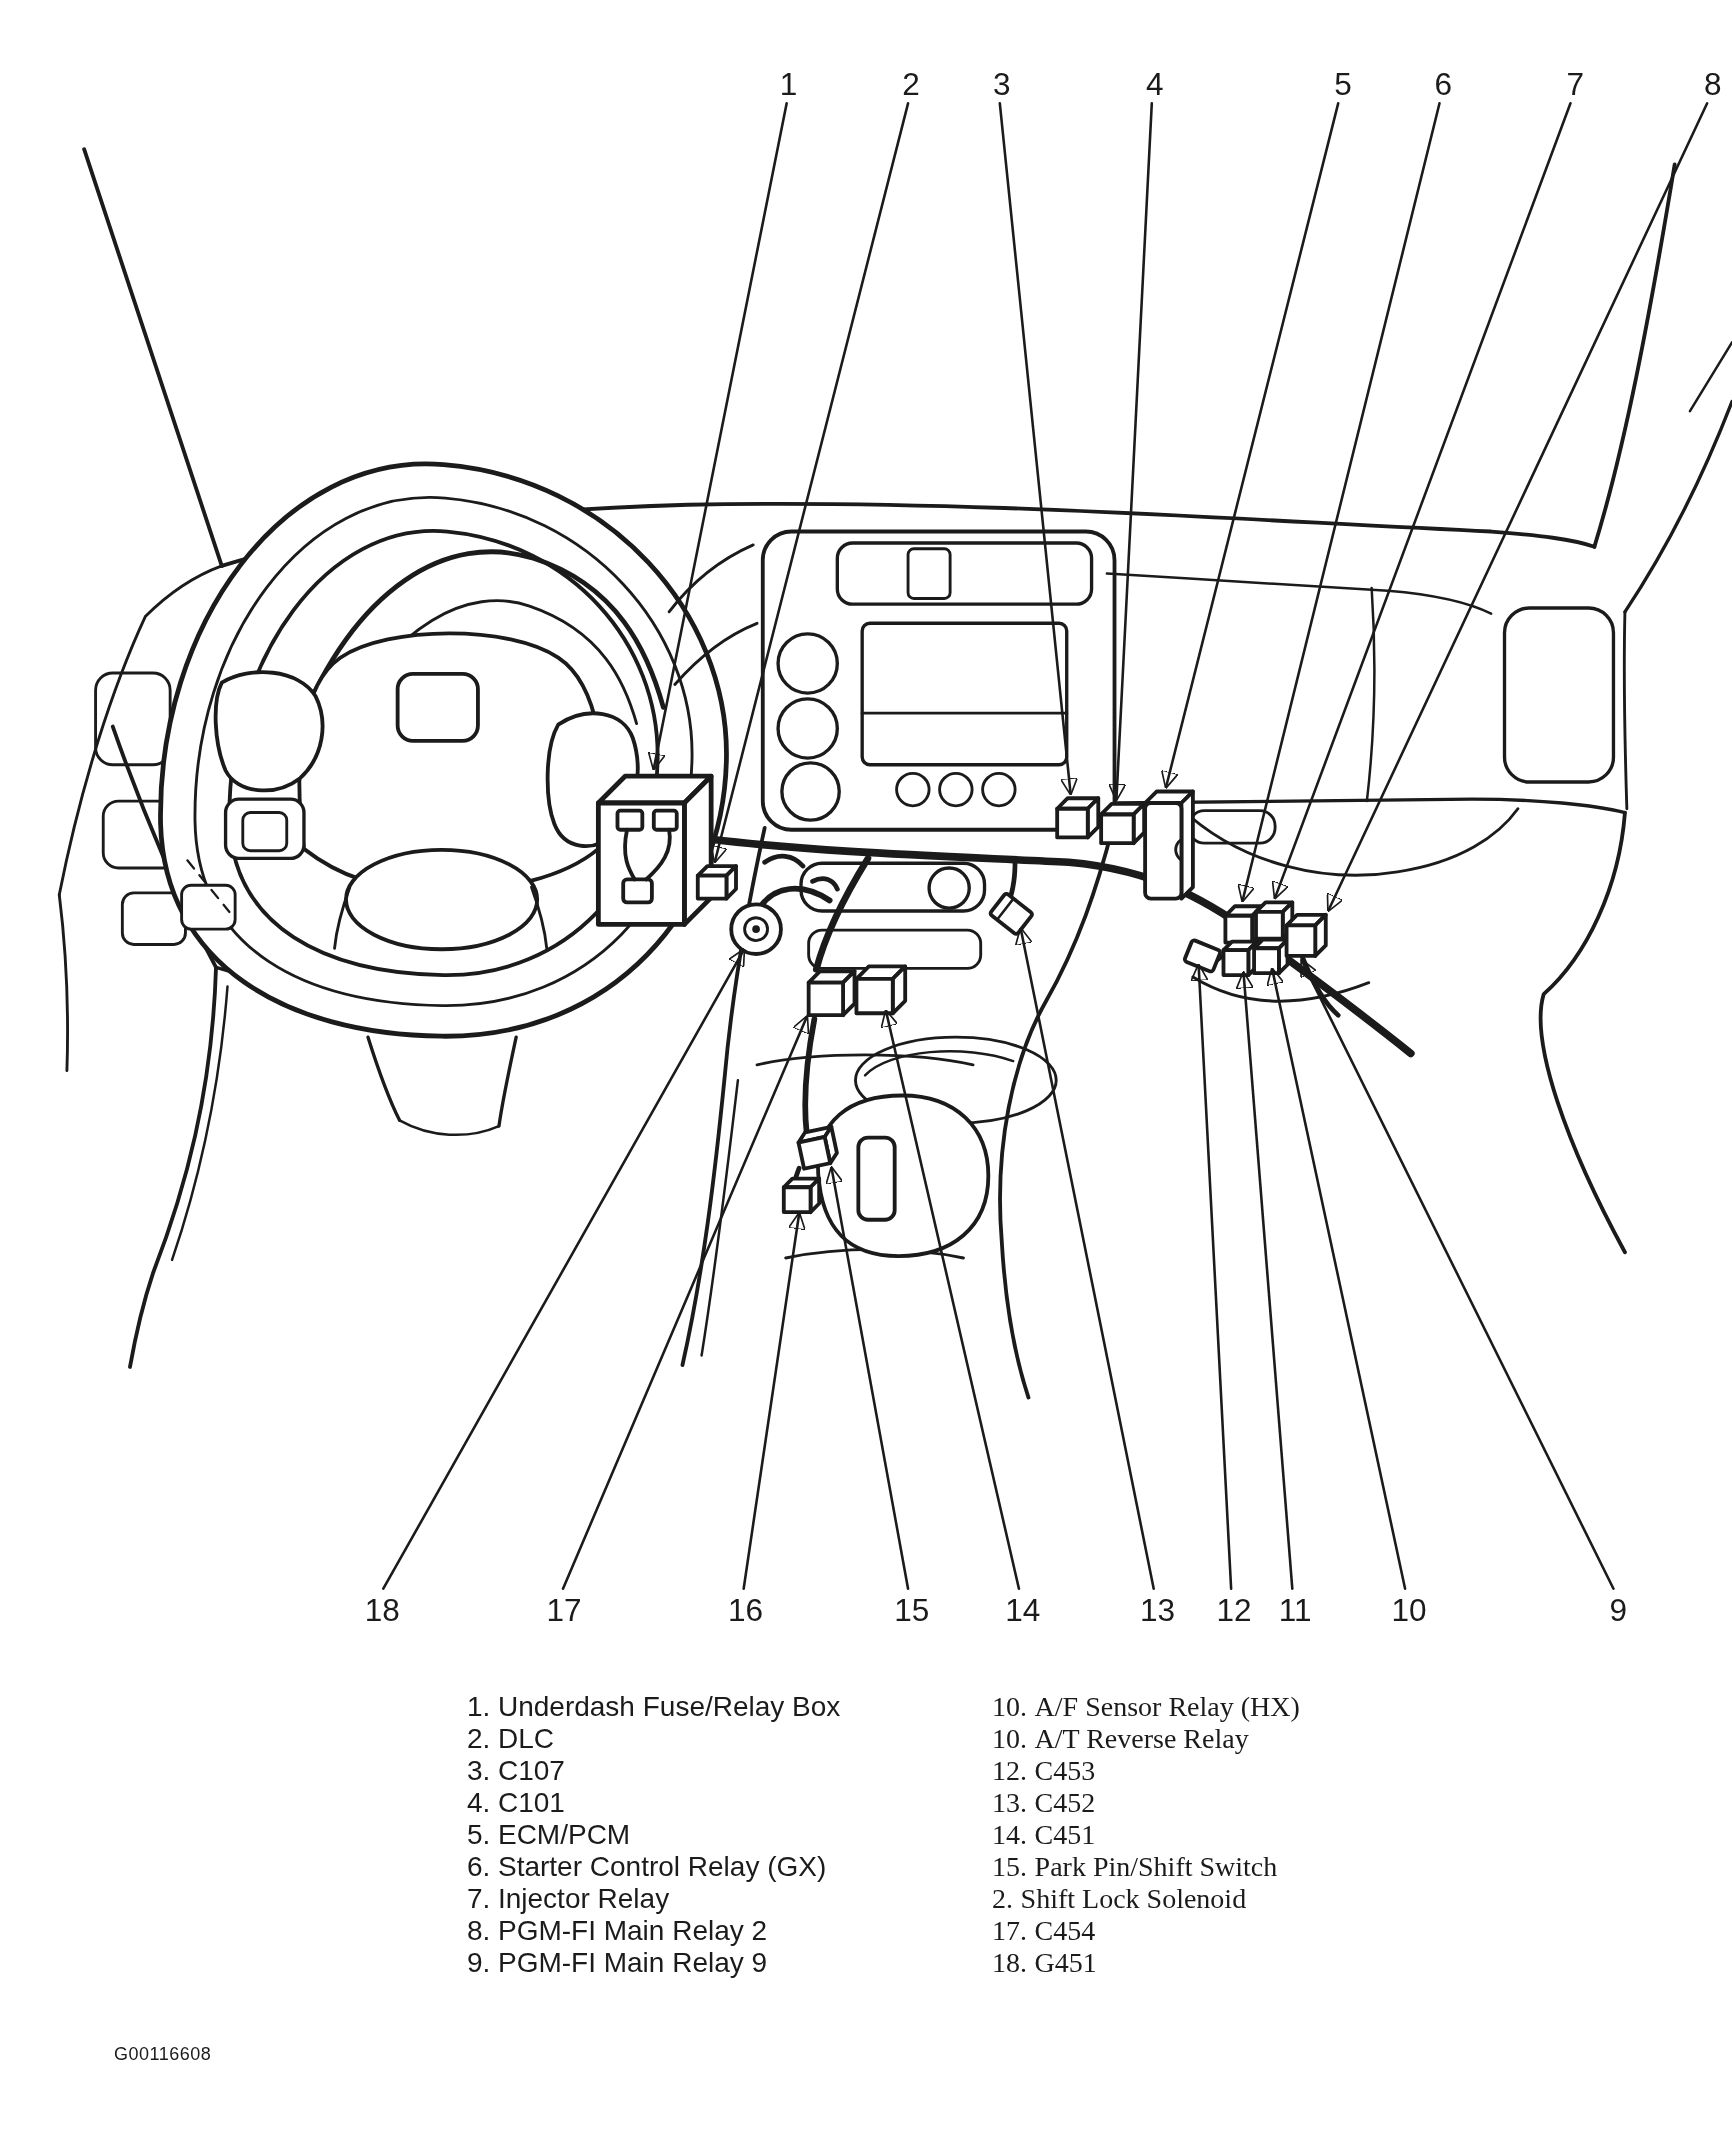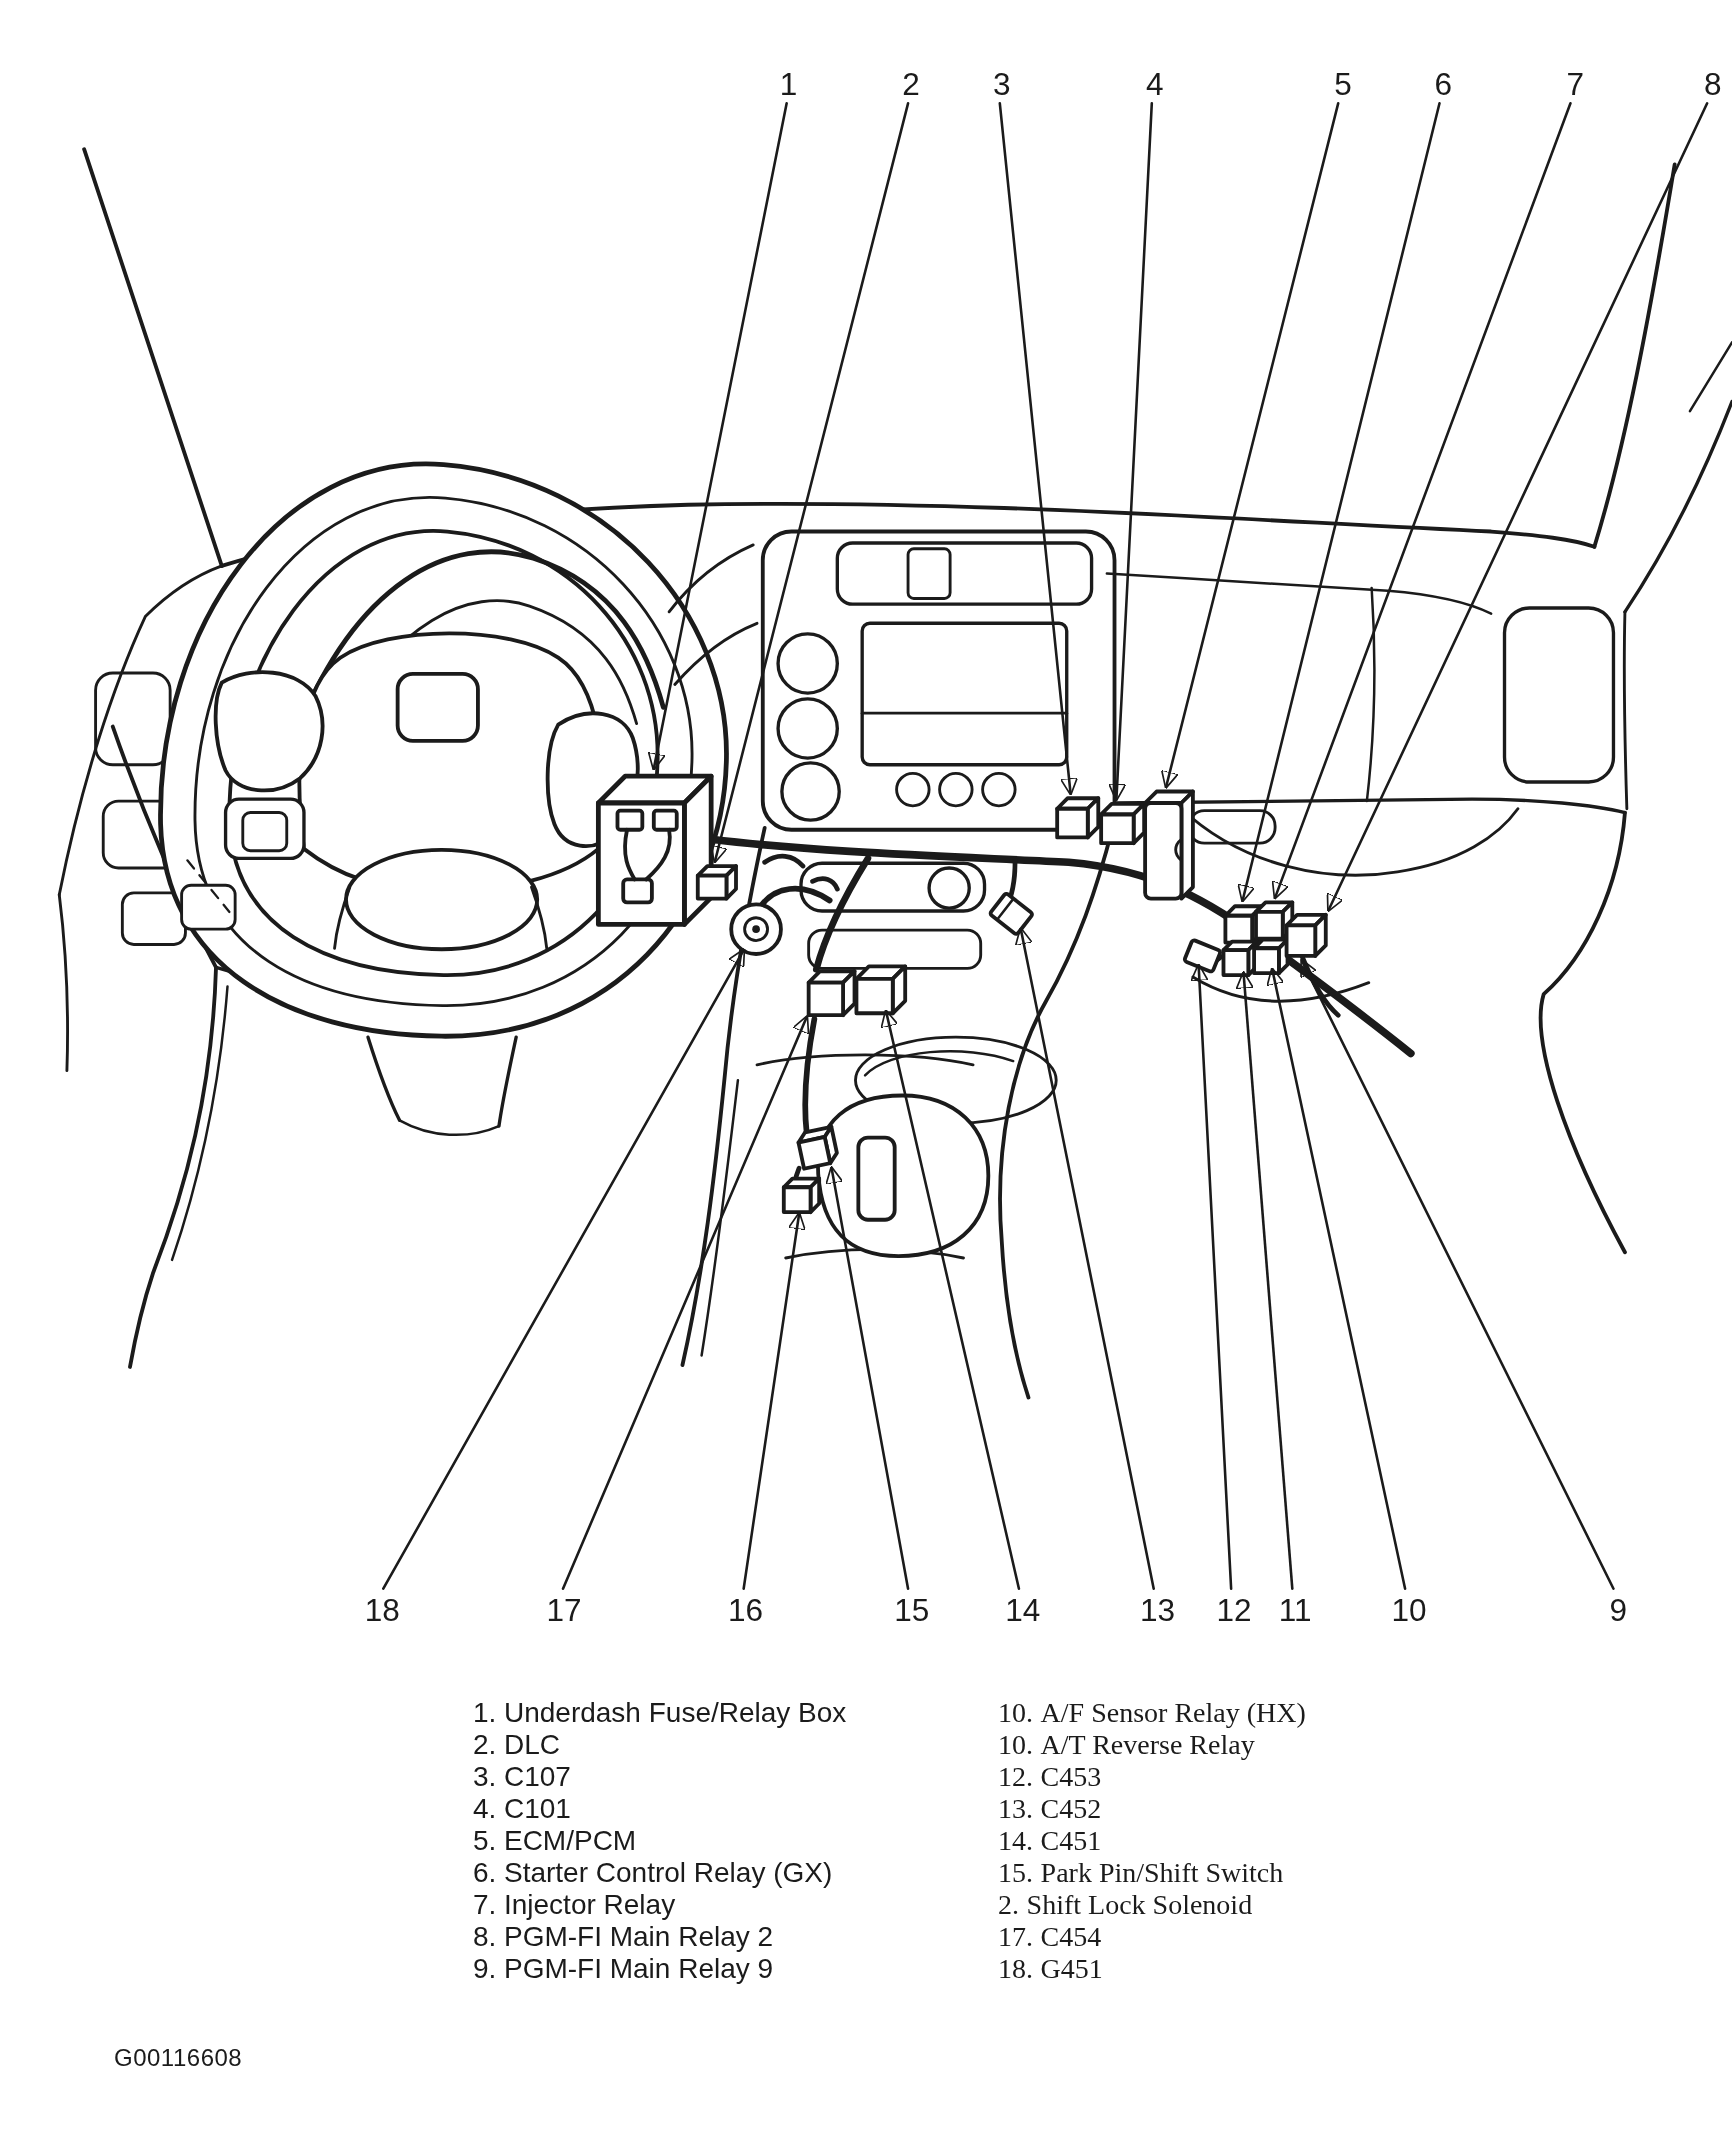--- a/index.html
+++ b/index.html
@@ -32,28 +32,28 @@
   .callout { stroke-width:2.7; marker-end:url(#arrowhead); }
   svg text {
     fill:var(--ink); stroke:none;
     font-family:"Liberation Sans", sans-serif;
     font-size:33px;
   }
   .legend {
     position:absolute; top:1682px; left:0; width:100%;
     font-size:28px; line-height:32px;
   }
-  .legend ol { list-style:none; margin:15px; padding:0; position:absolute; top:0; }
+  .legend ol { list-style:none; margin:9px; padding:0; position:absolute; top:0; }
   .legend ol.col-left  { left:458px; }
   .legend ol.col-right { left:983px;font-family:Liberation Serif, serif; }
   .legend li { white-space:nowrap; }
   .legend .num { display:inline-block; margin-right:7.6px; }
   .figure-id {
     position:absolute; left:114px; top:2044px;
-    font-size:24px; letter-spacing:0.5px;
+    font-size:18px; letter-spacing:0.5px;
   }
 </style>
 </head>
 <body>
 
 <div class="page">
 
   <svg width="1732" height="2147" viewBox="0 0 1812 2246">
     <defs>
       <marker id="arrowhead" viewBox="0 0 10 10" refX="9" refY="5" markerWidth="6.5" markerHeight="6.5" orient="auto-start-reverse">

